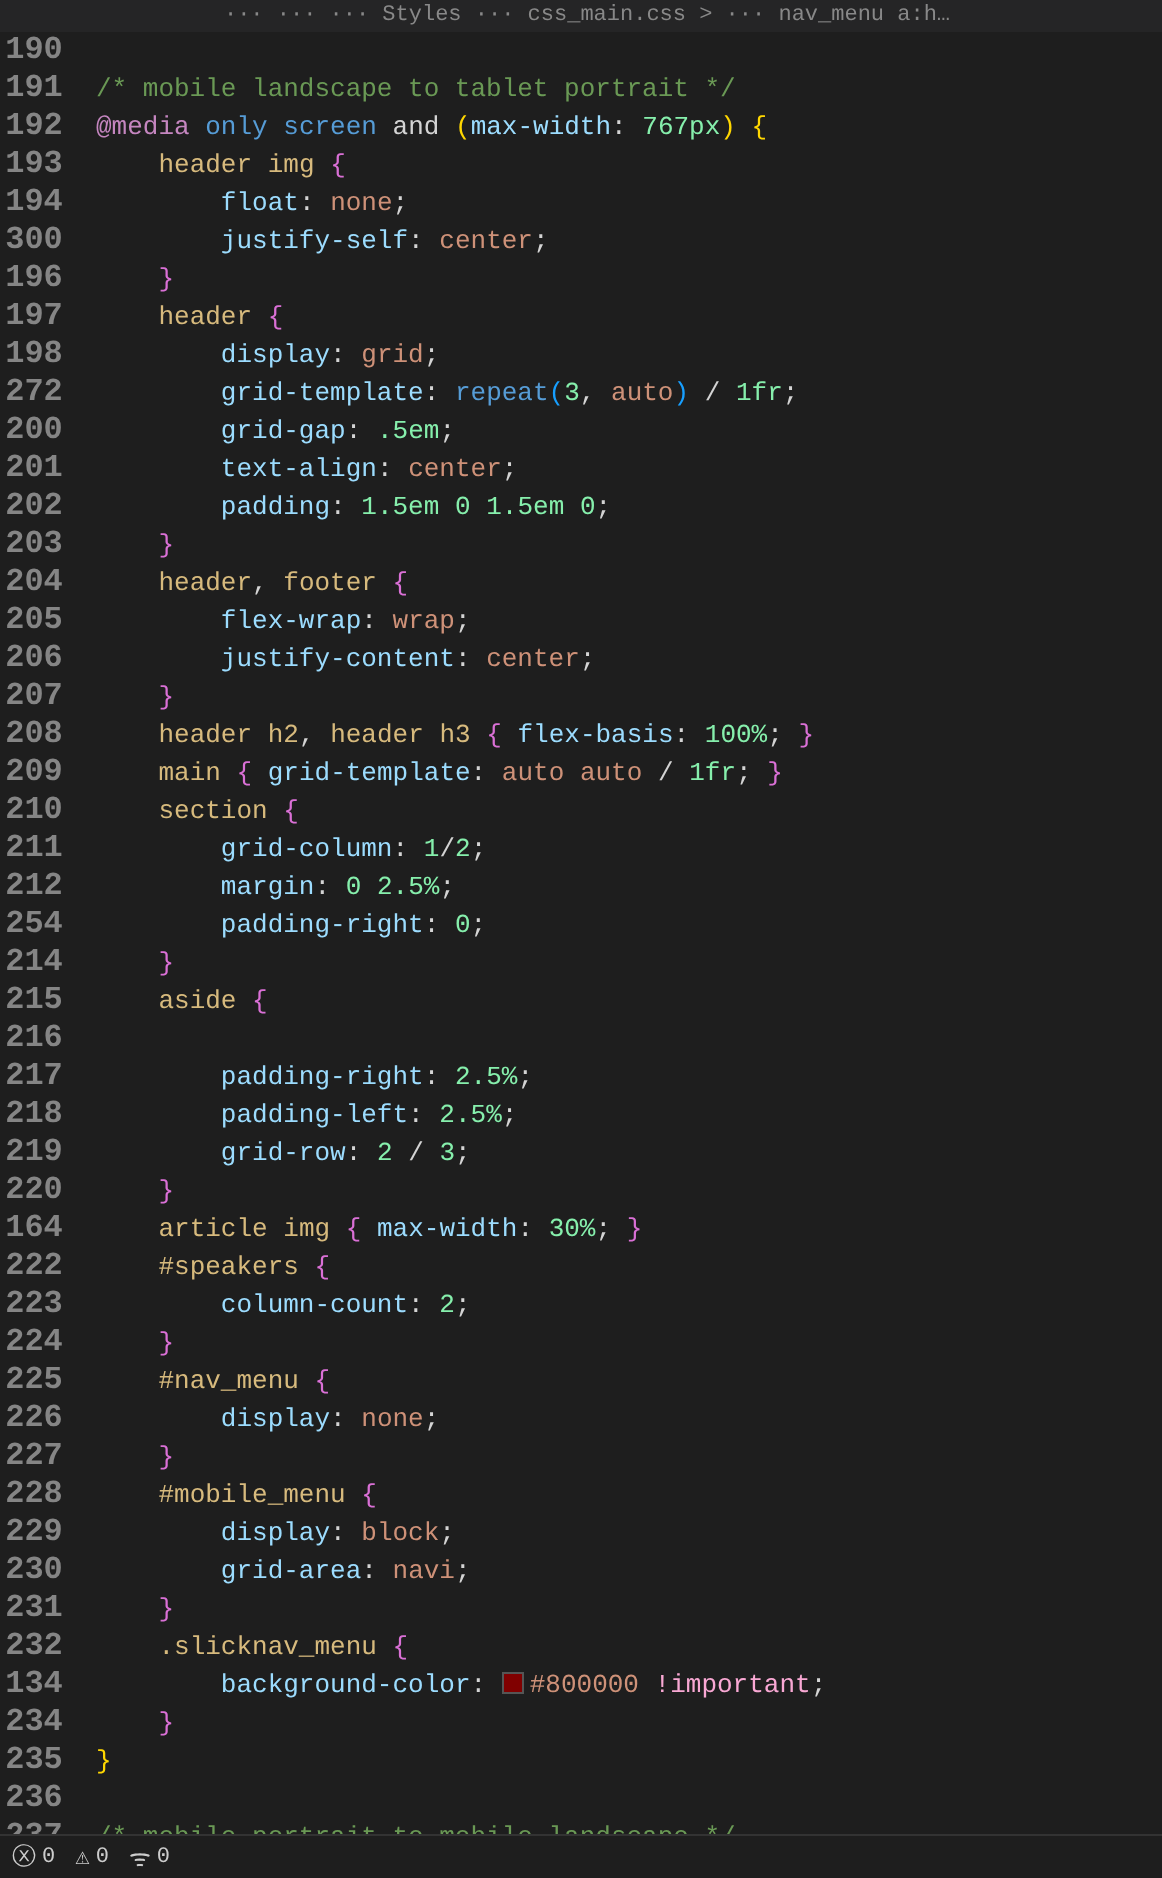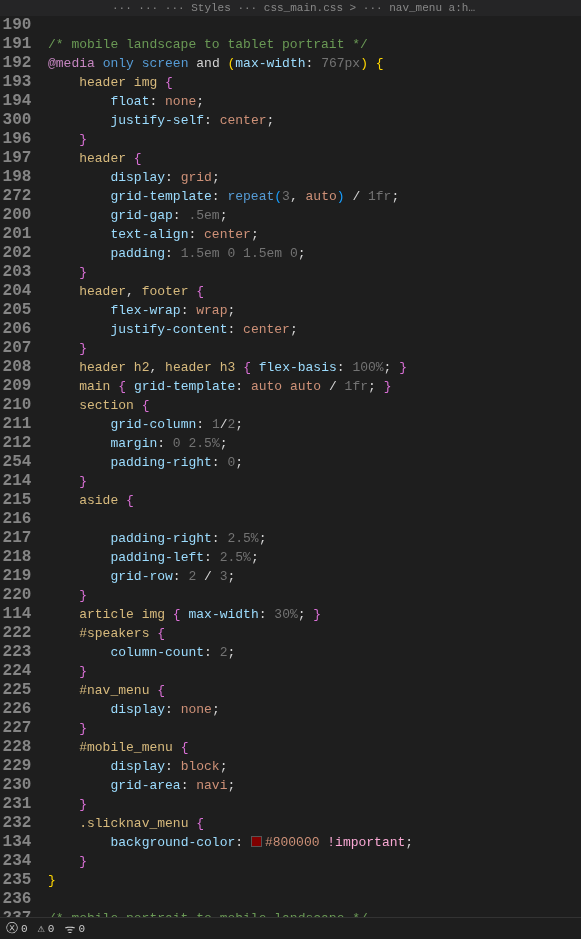--- a/index.html
+++ b/index.html
@@ -50,21 +50,21 @@
   }
   .cm { color: #6a9955; }
   .kw { color: #c586c0; }
   .fn { color: #569cd6; }
   .paren { color: #ffd700; }
   .br2 { color: #da70d6; }
   .br3 { color: #179fff; }
   .sel { color: #d7ba7d; }
   .prop { color: #9cdcfe; }
   .val { color: #ce9178; }
-  .num { color: #737373; }
+  .num { color: #86efac; }
   .punct { color: #d4d4d4; }
   .op { color: #d4d4d4; }
   .imp { color: #f9a8d4; }
   .colorbox {
     display: inline-block;
     width: 11px;
     height: 11px;
     background: #800000;
     border: 1px solid #555;
     vertical-align: middle;
@@ -217,21 +217,21 @@
     </div>
     <div class="line">
       <div class="lineno">219</div>
       <div class="code">        <span class="prop">grid-row</span><span class="punct">:</span> <span class="num">2</span> <span class="punct">/</span> <span class="num">3</span><span class="punct">;</span></div>
     </div>
     <div class="line">
       <div class="lineno">220</div>
       <div class="code">    <span class="br2">}</span></div>
     </div>
     <div class="line">
-      <div class="lineno">114</div>
+      <div class="lineno">164</div>
       <div class="code">    <span class="sel">article</span> <span class="sel">img</span> <span class="br2">{</span> <span class="prop">max-width</span><span class="punct">:</span> <span class="num">30%</span><span class="punct">;</span> <span class="br2">}</span></div>
     </div>
     <div class="line">
       <div class="lineno">222</div>
       <div class="code">    <span class="sel">#speakers</span> <span class="br2">{</span></div>
     </div>
     <div class="line">
       <div class="lineno">223</div>
       <div class="code">        <span class="prop">column-count</span><span class="punct">:</span> <span class="num">2</span><span class="punct">;</span></div>
     </div>

